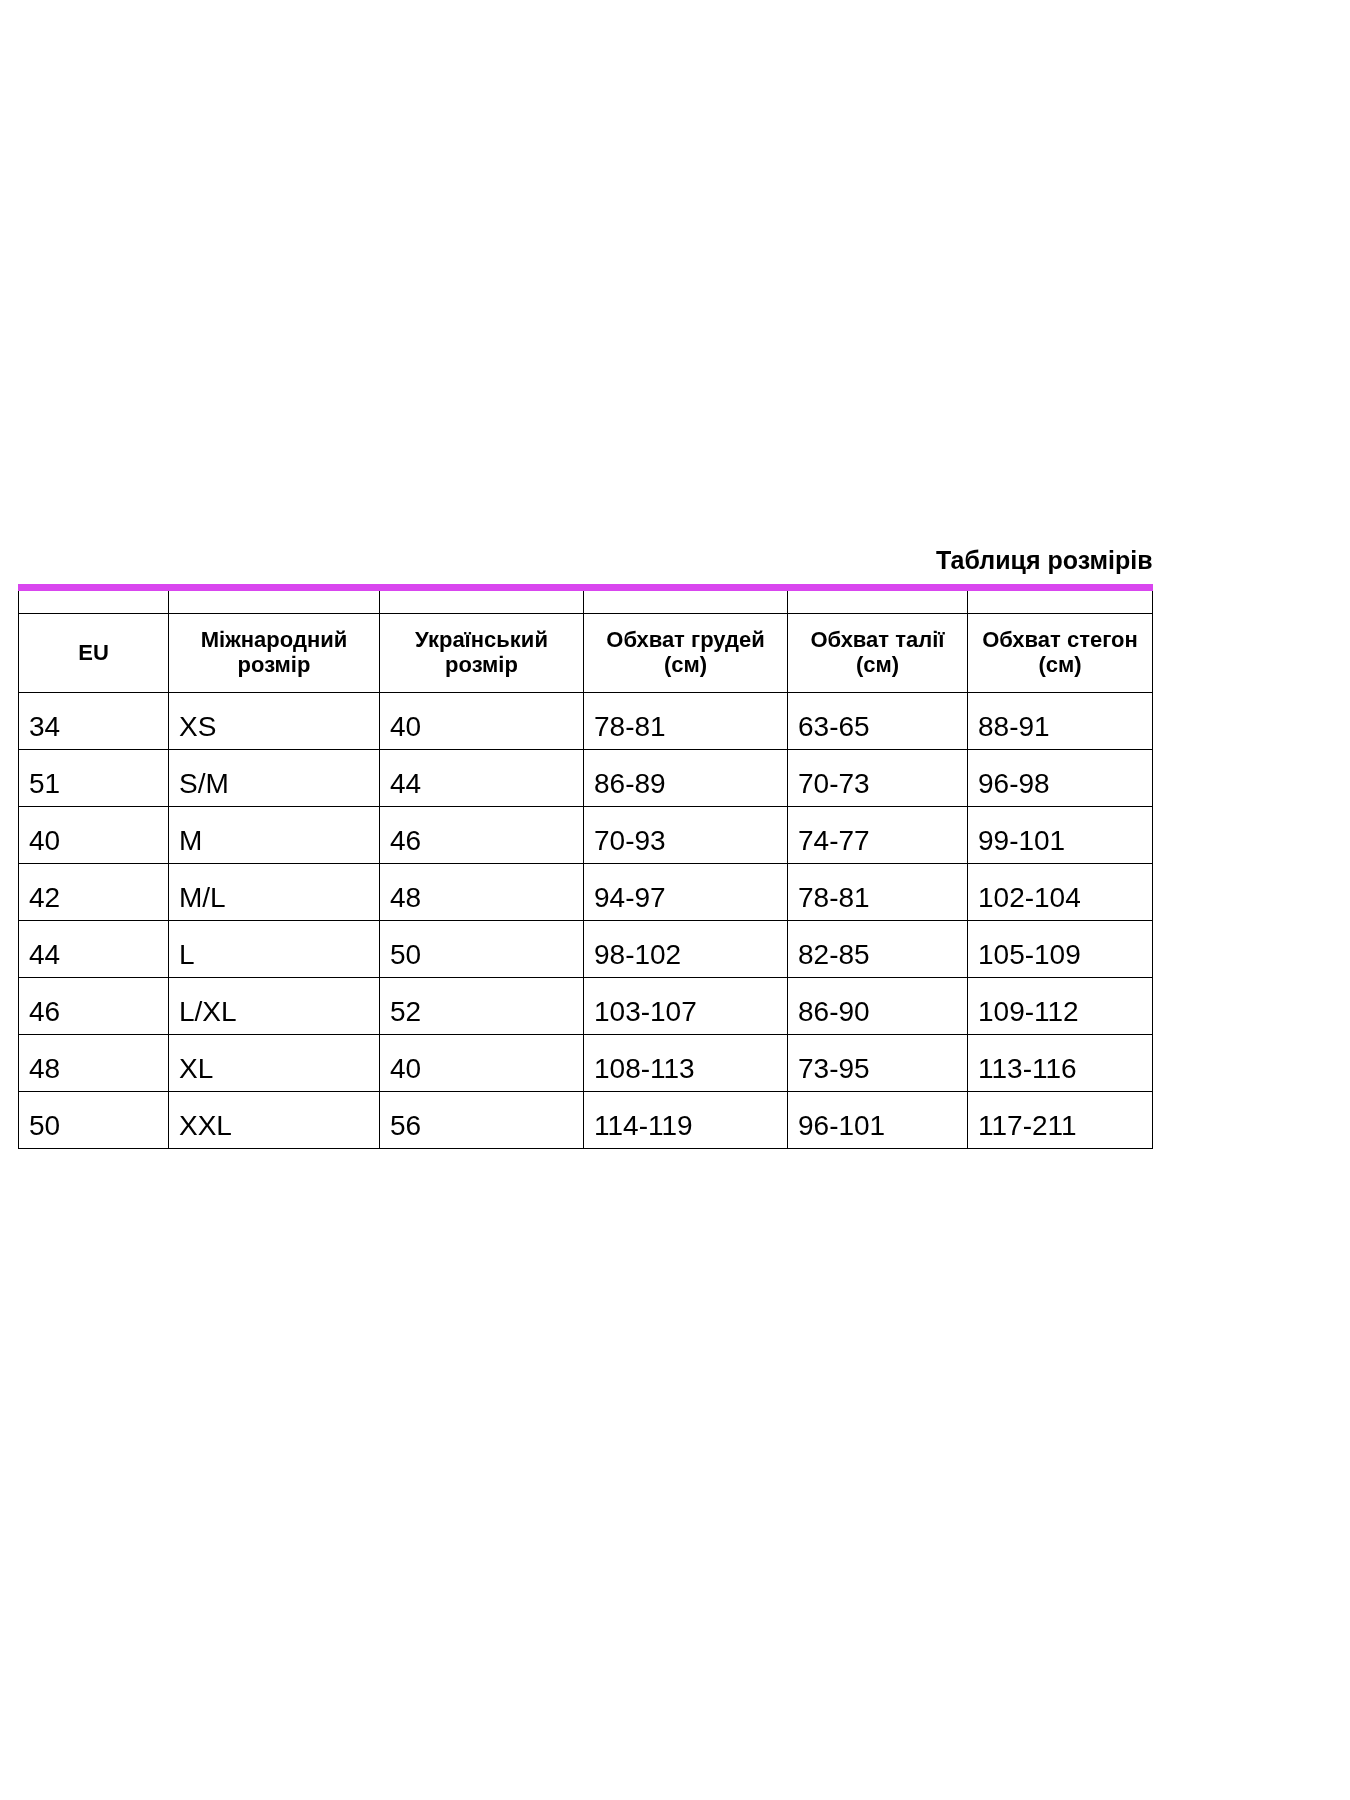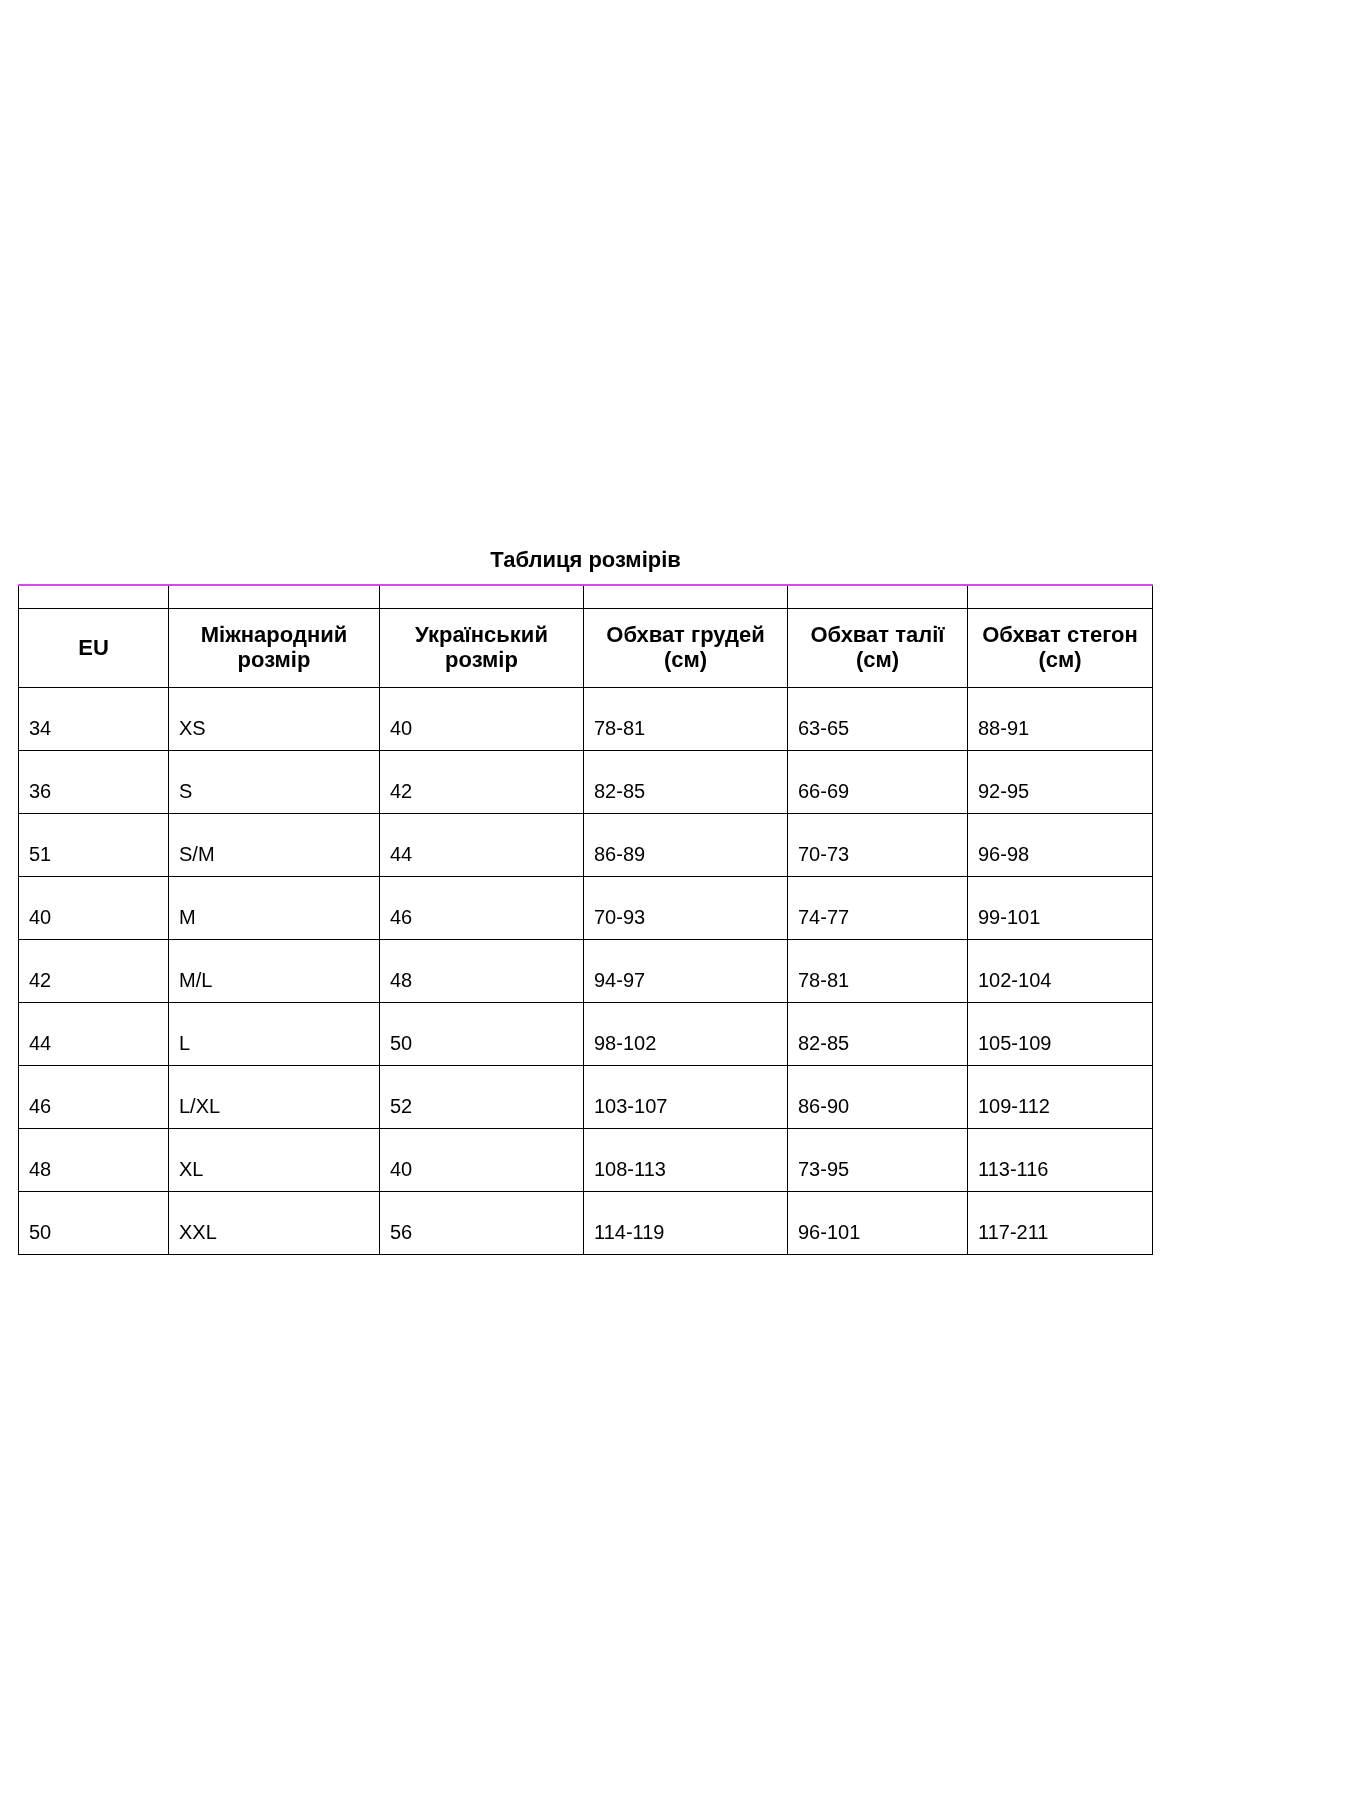--- a/index.html
+++ b/index.html
@@ -31,24 +31,24 @@
 
   table.size-table td, table.size-table th {
     border: 1px solid #000000;
     padding: 0;
     vertical-align: middle;
   }
 
   
   tr.title-row td {
     border: none;
-    border-bottom: 2px solid #d946ef;
-    text-align: center;
+    border-bottom: 7px solid #d946ef;
+    text-align: right;
     font-weight: bold;
-    font-size: 22px;
+    font-size: 25px;
     height: 44px;
     padding-bottom: 2px;
   }
 
   
   tr.spacer-row td {
     border: none;
     border-left: 1px solid #000000;
     border-right: 1px solid #000000;
     height: 22px;
@@ -58,23 +58,23 @@
   tr.header-row th {
     font-weight: bold;
     font-size: 22px;
     text-align: center;
     line-height: 1.12;
     height: 74px;
     padding: 2px 6px;
   }
 
   tr.data-row td {
-    font-size: 20px;
+    font-size: 28px;
     text-align: left;
-    padding: 21px 0 3px 10px;
+    padding: 15px 0 3px 10px;
     height: 38px;
     line-height: 1.0;
   }
 
   
   col.c0 { width: 150px; }
   col.c1 { width: 211px; }
   col.c2 { width: 204px; }
   col.c3 { width: 204px; }
   col.c4 { width: 180px; }
@@ -114,28 +114,20 @@
         <th>Обхват стегон (см)</th>
       </tr>
 
       <tr class="data-row">
         <td>34</td>
         <td>XS</td>
         <td>40</td>
         <td>78-81</td>
         <td>63-65</td>
         <td>88-91</td>
-      </tr>
-      <tr class="data-row">
-        <td>36</td>
-        <td>S</td>
-        <td>42</td>
-        <td>82-85</td>
-        <td>66-69</td>
-        <td>92-95</td>
       </tr>
       <tr class="data-row">
         <td>51</td>
         <td>S/M</td>
         <td>44</td>
         <td>86-89</td>
         <td>70-73</td>
         <td>96-98</td>
       </tr>
       <tr class="data-row">

